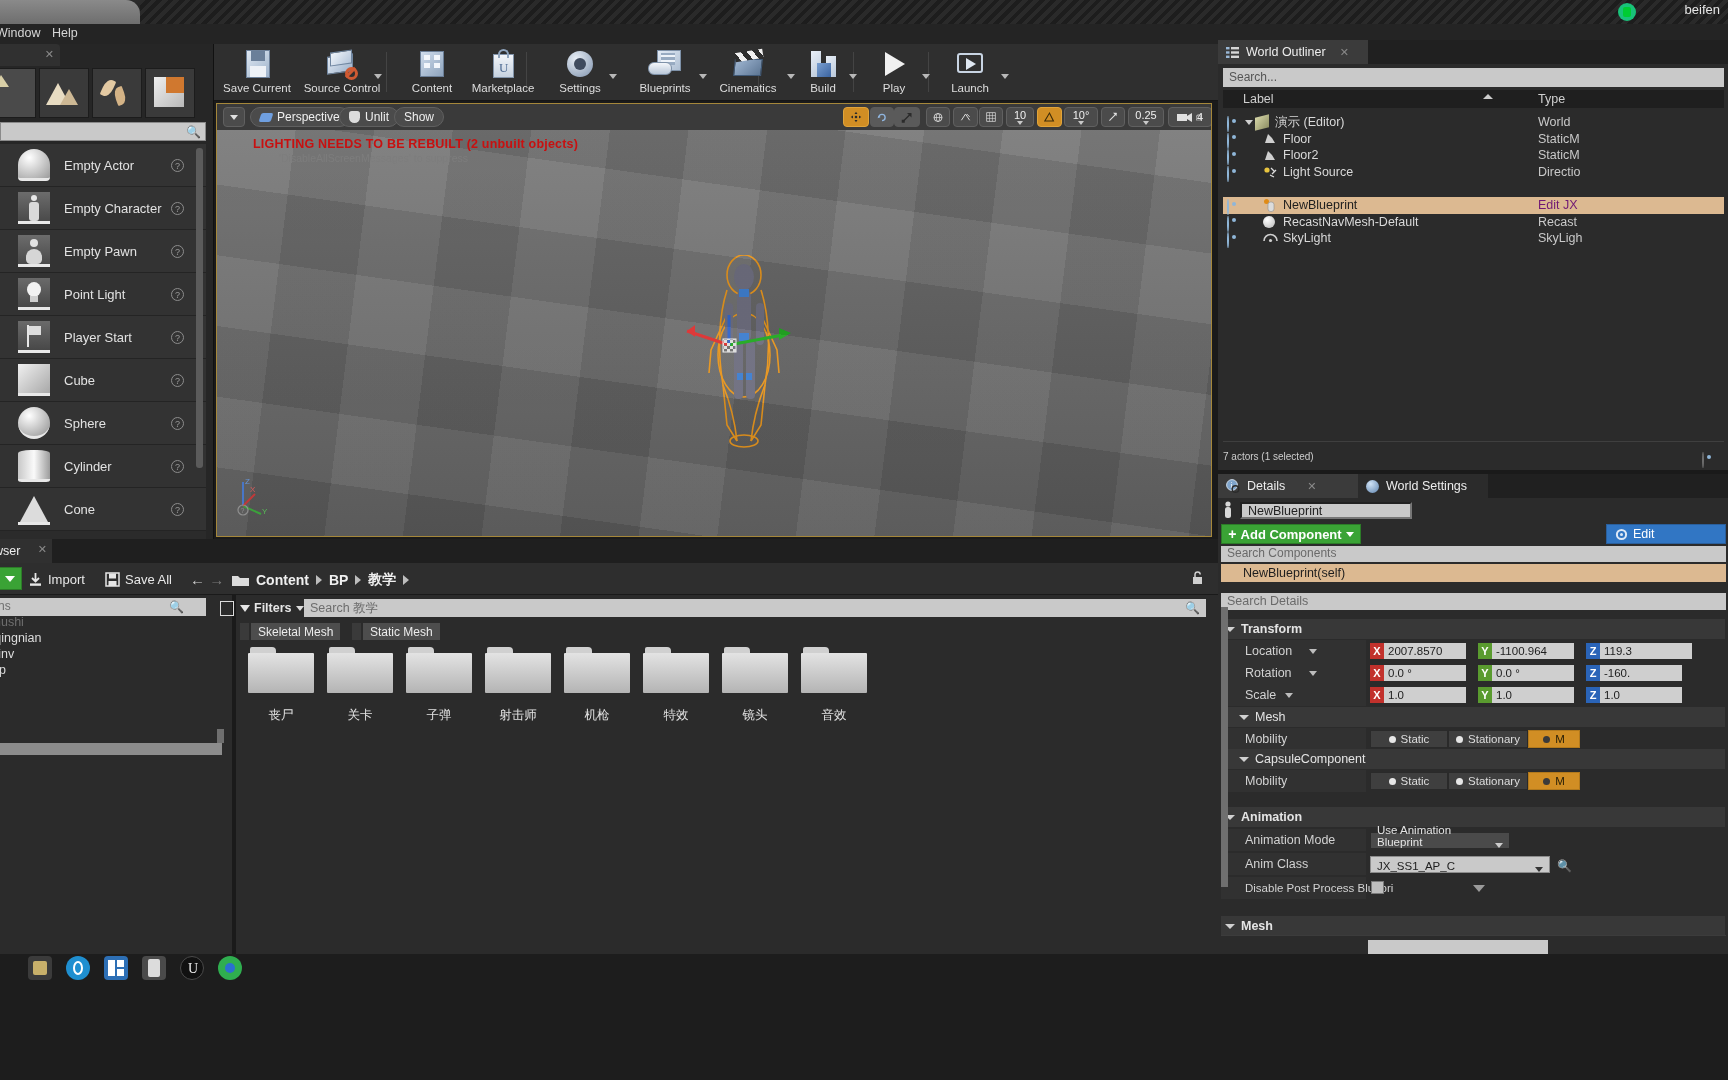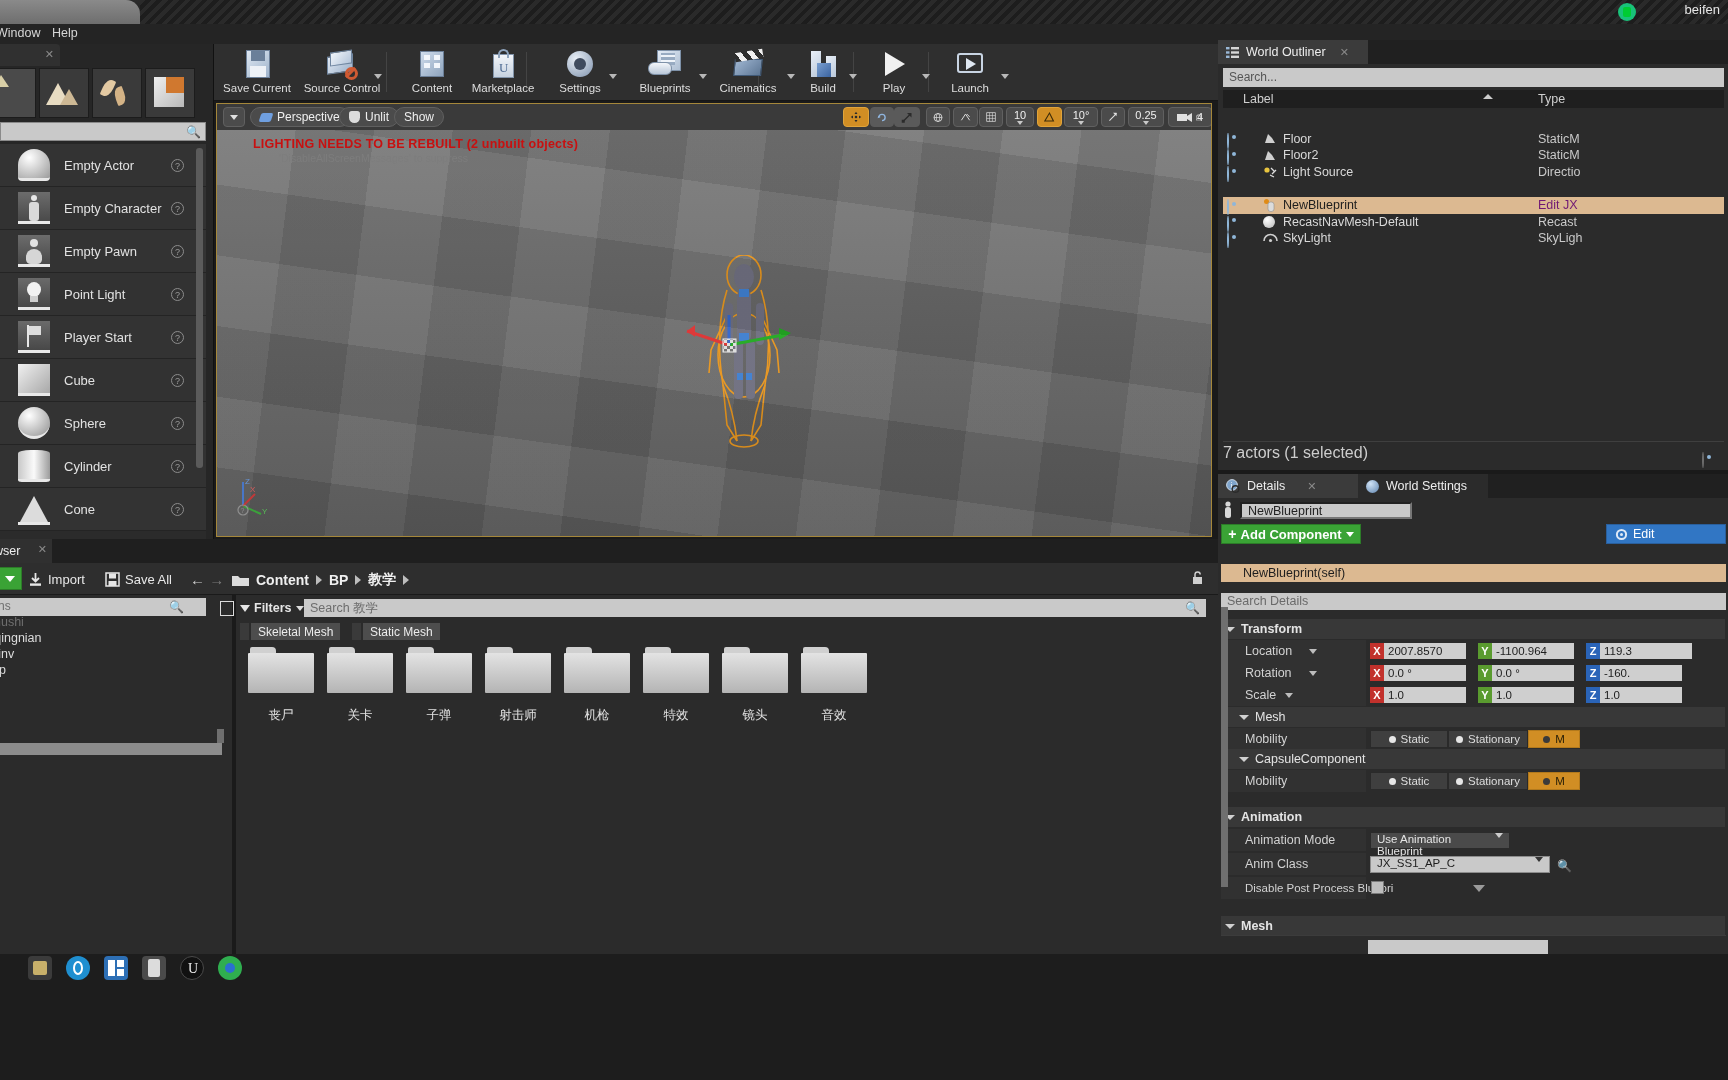--- a/index.html
+++ b/index.html
@@ -104,21 +104,21 @@
   #outhead .caret { position:absolute; left:160px; top:4px; width:0;height:0;
      border-left:5px solid transparent;border-right:5px solid transparent;border-bottom:5px solid #ccc; }
   .orow { position:absolute; left:5px; right:4px; height:16.6px; display:flex; align-items:center; }
   .orow .eye { position:absolute; left:4px; width:13px; height:10px; }
   .orow .oicon { position:absolute; width:14px; height:13px; }
   .orow .olab { position:absolute; font-size:12.5px; color:#d9d9d9; white-space:nowrap; }
   .orow .otype { position:absolute; left:315px; font-size:12.5px; color:#c9c9c9; white-space:nowrap; }
   .orow.sel { background:#dcb991; }
   .orow.sel .olab { color:#1e1e1e; }
   .orow.sel .otype { color:#701a75; }
-  #outcount { position:absolute; left:5px; bottom:8px; font-size:16px; color:#cdcdcd; }
+  #outcount { position:absolute; left:5px; bottom:8px; font-size:10px; color:#cdcdcd; }
   #outcountline { position:absolute; left:5px; right:4px; bottom:28px; height:1px; background:#3f3f3f; }
   #outeye2 { position:absolute; right:10px; bottom:6px; width:16px; height:11px; }
 
   
   #details { left:1218px; top:474px; width:510px; height:480px; background:#2b2b2b; }
   #dtab { position:absolute; left:0; top:0; width:140px; height:24px; background:#3b3b3b; }
   #dtab2 { position:absolute; left:142px; top:0; width:128px; height:24px; background:#2b2b2b; }
   #dtabrest { position:absolute; left:270px; top:0; right:0; height:24px; background:#202020; }
   #dname { position:absolute; left:22px; top:28px; width:172px; height:17px; background:#c9c9c9;
      color:#222; font-size:12.5px; padding:1px 6px; }
@@ -151,21 +151,21 @@
   .vecfield .ax { width:14px; height:16px; color:#fff; font-size:11px; font-weight:bold;
      display:flex; align-items:center; justify-content:center; }
   .ax.x { background:#c2312c; } .ax.y { background:#5a9b2f; } .ax.z { background:#2a64b8; }
   .vecfield .vv { height:16px; background:#cfcfcf; color:#1d1d1d; font-size:11.5px;
      padding:0 4px; display:flex; align-items:center; }
   .mobrow { position:absolute; height:18px; display:flex; }
   .mobbtn { height:18px; background:#3f3f3f; border:1px solid #2a2a2a; color:#ddd;
      font-size:11.5px; display:flex; align-items:center; gap:5px; padding:0 7px; }
   .mobbtn .dot { width:7px; height:7px; border-radius:50%; background:#e6e6e6; }
   .combo { position:absolute; height:17px; background:#4a4a4a; border:1px solid #2b2b2b;
-     color:#e4e4e4; font-size:11.5px; display:flex; align-items:flex-start; padding:0 6px; }
+     color:#e4e4e4; font-size:11.5px; display:flex; align-items:flex-end; padding:0 6px; }
   .combo .cv { width:0;height:0;border-left:4px solid transparent;border-right:4px solid transparent;
      border-top:5px solid #ccc; margin-left:auto; }
   .chk { position:absolute; width:13px; height:13px; background:#bdbdbd; border:1px solid #7a7a7a; }
   #scrolldown { position:absolute; left:50%; bottom:62px; width:0;height:0;
      border-left:6px solid transparent;border-right:6px solid transparent;border-top:7px solid #9a9a9a; }
   #detbottom { position:absolute; left:3px; right:2px; bottom:18px; height:1px; background:#3c3c3c; }
   #detfield { position:absolute; left:150px; bottom:-2px; width:180px; height:16px; background:#c9c9c9; }
 
   
   #cbtabrow { left:0; top:539px; width:1218px; height:24px; background:#1f1f1f; }
@@ -615,20 +615,27 @@
       <span style="margin-left:7px;font-size:12.5px;color:#ededed;">World Outliner</span>
       <span style="margin-left:14px;color:#888;font-size:11px;">✕</span>
     </div>
     <div id="outsearch">Search...</div>
     <div id="outhead">
       <span class="hl">Label</span>
       <span class="caret" style="left:260px"></span>
       <span class="ht">Type</span>
     </div>
 
+    <div class="orow" style="top:74px">
+      <span class="eye" style="left:4px"><span class="eyeshape"></span></span>
+      <span style="position:absolute;left:22px;width:0;height:0;border-left:4px solid transparent;border-right:4px solid transparent;border-top:5px solid #cfcfcf;"></span>
+      <span class="oicon" style="left:32px;background:linear-gradient(135deg,#d6d6a8,#8f9064);transform:skewY(-14deg);"></span>
+      <span class="olab" style="left:52px">演示 (Editor)</span>
+      <span class="otype">World</span>
+    </div>
     <div class="orow" style="top:90.6px">
       <span class="eye" style="left:4px"><span class="eyeshape"></span></span>
       <span class="oicon" style="left:40px;">
         <svg width="14" height="12" viewBox="0 0 14 12">
             <path d="M2 11 L5 2 L9 6 L12 11z" fill="#cfcfcf"></path>
           </svg>
       </span>
       <span class="olab" style="left:60px">Floor</span>
       <span class="otype">StaticM</span>
     </div>
@@ -717,20 +724,21 @@
       <span style="width:0;height:0;border-left:4px solid transparent;border-right:4px solid transparent;border-top:5px solid #fff;"></span>
     </div>
     <div id="editbp">
       <svg width="13" height="13" viewBox="0 0 13 13">
         <circle cx="6.5" cy="6.5" r="4.6" fill="none" stroke="#dfe9f6" stroke-width="2"></circle>
         <circle cx="6.5" cy="6.5" r="1.5" fill="#dfe9f6"></circle>
       </svg>
       <span>Edit</span>
     </div>
 
+    <div id="compsearch">Search Components</div>
     <div id="compselico">
       <svg width="10" height="16" viewBox="0 0 10 16">
         <circle cx="5" cy="2.5" r="2.2" fill="#4c4236"></circle>
         <rect x="2.5" y="5.2" width="5" height="9.5" rx="2.2" fill="#4c4236"></rect>
       </svg>
     </div>
     <div id="compsel">NewBlueprint(self)</div>
     <div id="detsearch">Search Details</div>
 
     <div class="cat" style="top:145px">

